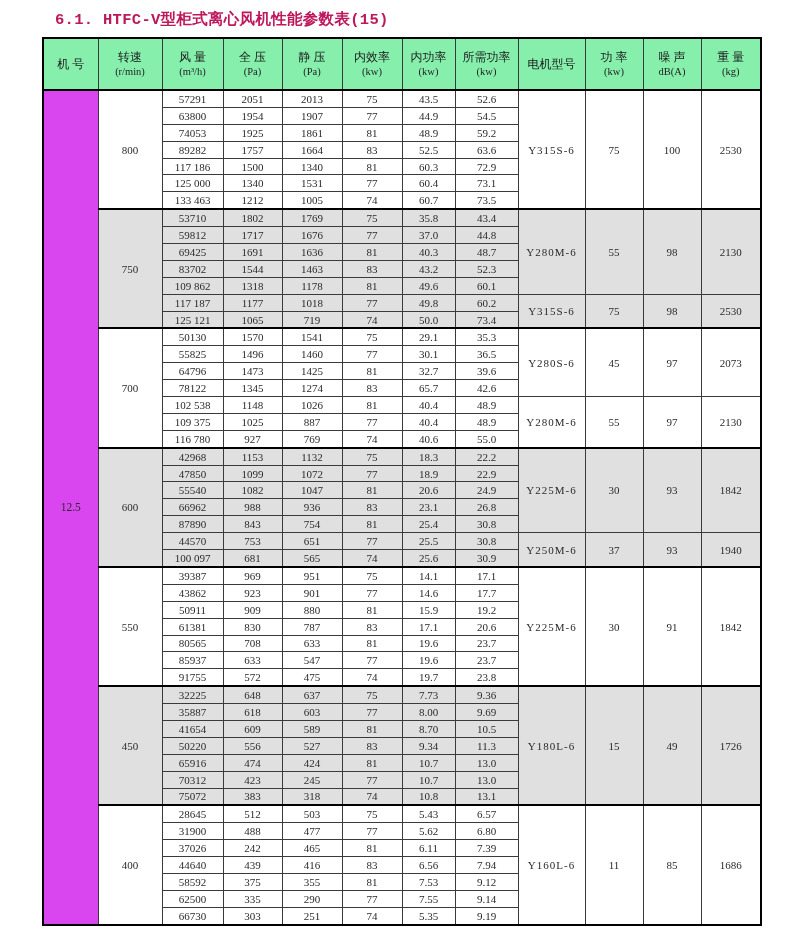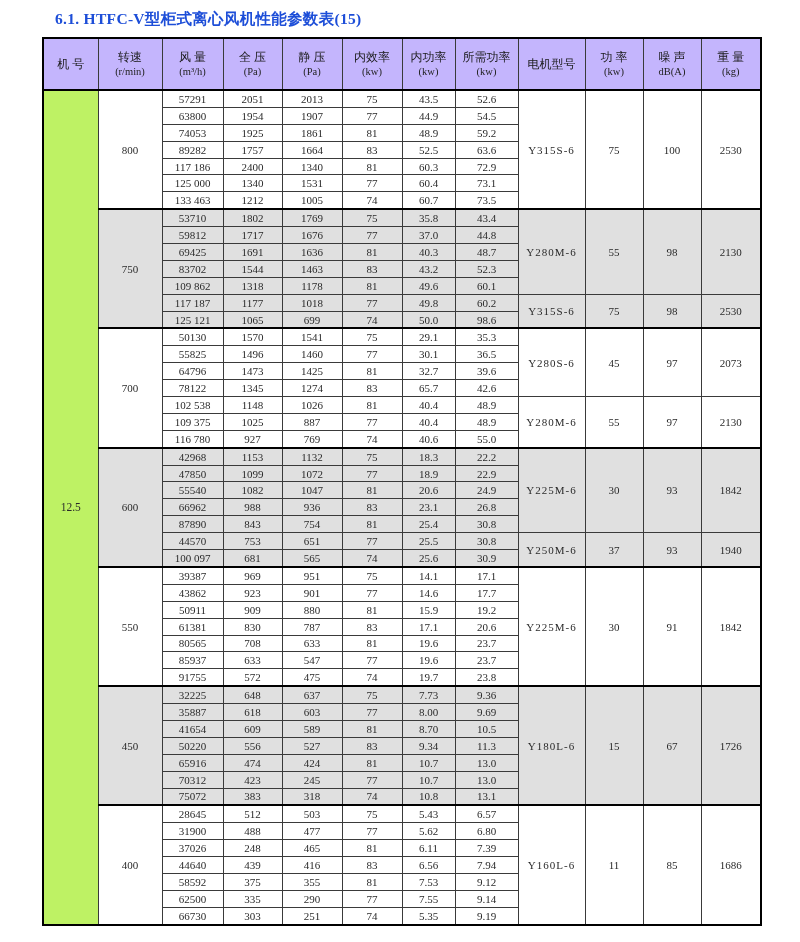--- a/index.html
+++ b/index.html
@@ -3,45 +3,46 @@
 <meta charset="utf-8">
 <style>
   html,body{margin:0;padding:0;}
   body{
     width:800px;height:942px;background:#ffffff;
     font-family:"Liberation Serif","DejaVu Serif",serif;
     color:#1a1a1a;
   }
   .page-title{
     margin:9px 16px 7px 55px;
-    font-size:15.5px;font-weight:bold;color:#1d4ed8;
+    font-size:15.5px;font-weight:bold;color:#be185d;
     letter-spacing:0.3px;
+    font-family:Liberation Mono, monospace;
   }
   table.perf{
     border-collapse:collapse;table-layout:fixed;
     margin-left:42px;width:718px;
     border:2px solid #000;
   }
   th,td{
     border:1px solid #3a3a3a;
     text-align:center;vertical-align:middle;
     padding:0;overflow:hidden;white-space:nowrap;
   }
   thead th{
-    height:50px;font-weight:normal;background:#c4b5fd;
+    height:50px;font-weight:normal;background:#86efac;
     border-bottom:2px solid #000;
   }
   thead .hlabel{font-size:12px;line-height:15px;}
   thead .hunit{font-size:10.5px;line-height:13px;color:#222;}
   tbody td{
     height:15.9px;font-size:11px;color:#2a2a2a;
     background:#fff;
   }
   tr.shaded td{background:#e0e0e0;}
-  td.mchno{background:#bef264;font-size:11.5px;}
+  td.mchno{background:#d946ef;font-size:11.5px;}
   tr.group-start td{border-top:2px solid #000;}
   td.motor{letter-spacing:1px;text-align:center;}
 </style>
 </head>
 <body>
 
 <div class="page-title">6.1. HTFC-V型柜式离心风机性能参数表(15)</div>
 
 <table class="perf">
   <colgroup>
@@ -142,21 +143,21 @@
       <tr>
         <td>89282</td>
         <td>1757</td>
         <td>1664</td>
         <td>83</td>
         <td>52.5</td>
         <td>63.6</td>
       </tr>
       <tr>
         <td>117 186</td>
-        <td>2400</td>
+        <td>1500</td>
         <td>1340</td>
         <td>81</td>
         <td>60.3</td>
         <td>72.9</td>
       </tr>
       <tr>
         <td>125 000</td>
         <td>1340</td>
         <td>1531</td>
         <td>77</td>
@@ -224,24 +225,24 @@
         <td>49.8</td>
         <td>60.2</td>
         <td rowspan="2" class="motor">Y315S-6</td>
         <td rowspan="2">75</td>
         <td rowspan="2">98</td>
         <td rowspan="2">2530</td>
       </tr>
       <tr class="shaded">
         <td>125 121</td>
         <td>1065</td>
-        <td>699</td>
+        <td>719</td>
         <td>74</td>
         <td>50.0</td>
-        <td>98.6</td>
+        <td>73.4</td>
       </tr>
       <tr class="group-start">
         <td rowspan="7">700</td>
         <td>50130</td>
         <td>1570</td>
         <td>1541</td>
         <td>75</td>
         <td>29.1</td>
         <td>35.3</td>
         <td rowspan="4" class="motor">Y280S-6</td>
@@ -430,21 +431,21 @@
       <tr class="group-start shaded">
         <td rowspan="7">450</td>
         <td>32225</td>
         <td>648</td>
         <td>637</td>
         <td>75</td>
         <td>7.73</td>
         <td>9.36</td>
         <td rowspan="7" class="motor">Y180L-6</td>
         <td rowspan="7">15</td>
-        <td rowspan="7">67</td>
+        <td rowspan="7">49</td>
         <td rowspan="7">1726</td>
       </tr>
       <tr class="shaded">
         <td>35887</td>
         <td>618</td>
         <td>603</td>
         <td>77</td>
         <td>8.00</td>
         <td>9.69</td>
       </tr>
@@ -504,21 +505,21 @@
       <tr>
         <td>31900</td>
         <td>488</td>
         <td>477</td>
         <td>77</td>
         <td>5.62</td>
         <td>6.80</td>
       </tr>
       <tr>
         <td>37026</td>
-        <td>248</td>
+        <td>242</td>
         <td>465</td>
         <td>81</td>
         <td>6.11</td>
         <td>7.39</td>
       </tr>
       <tr>
         <td>44640</td>
         <td>439</td>
         <td>416</td>
         <td>83</td>

